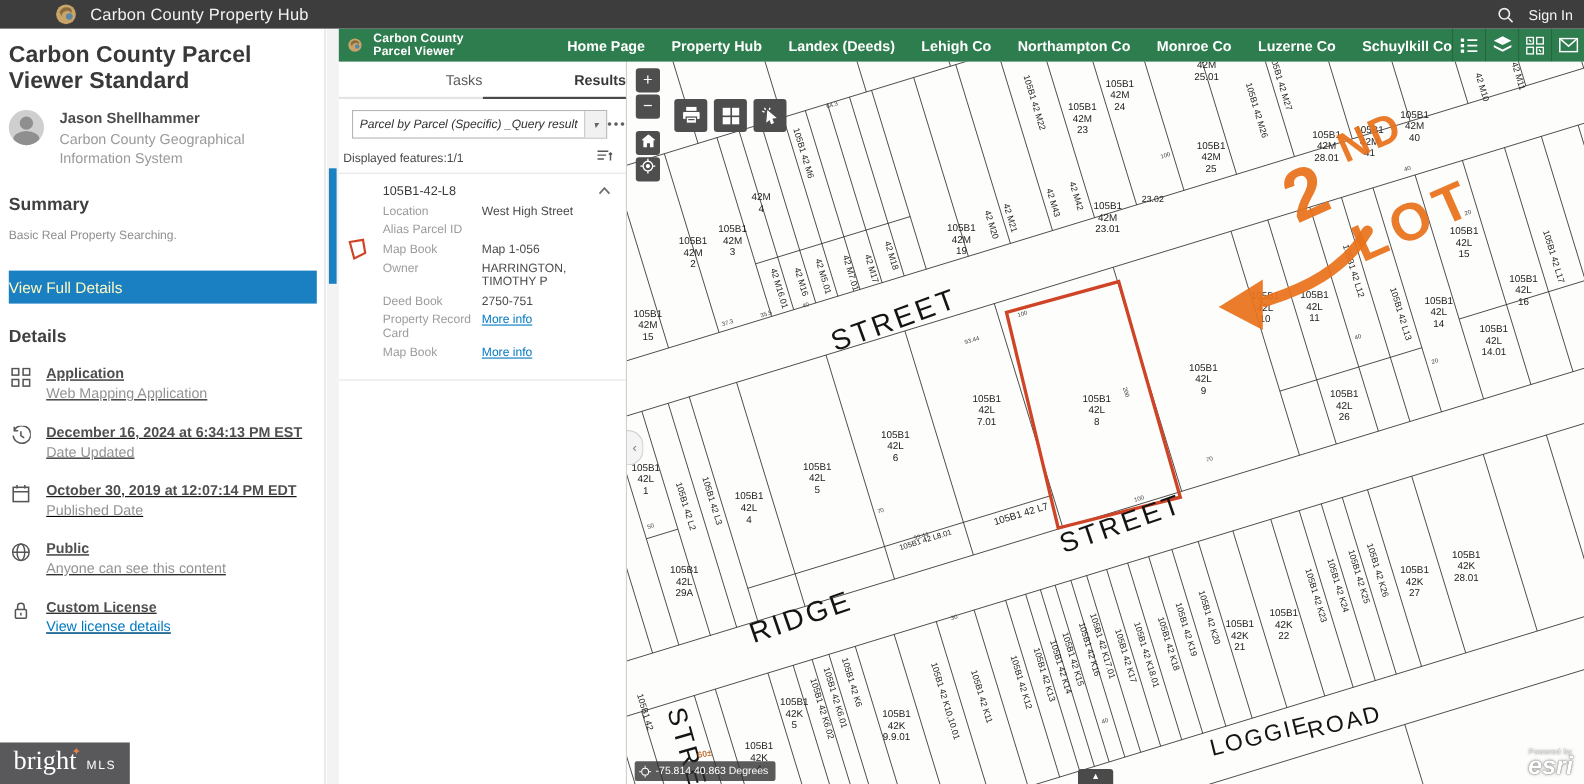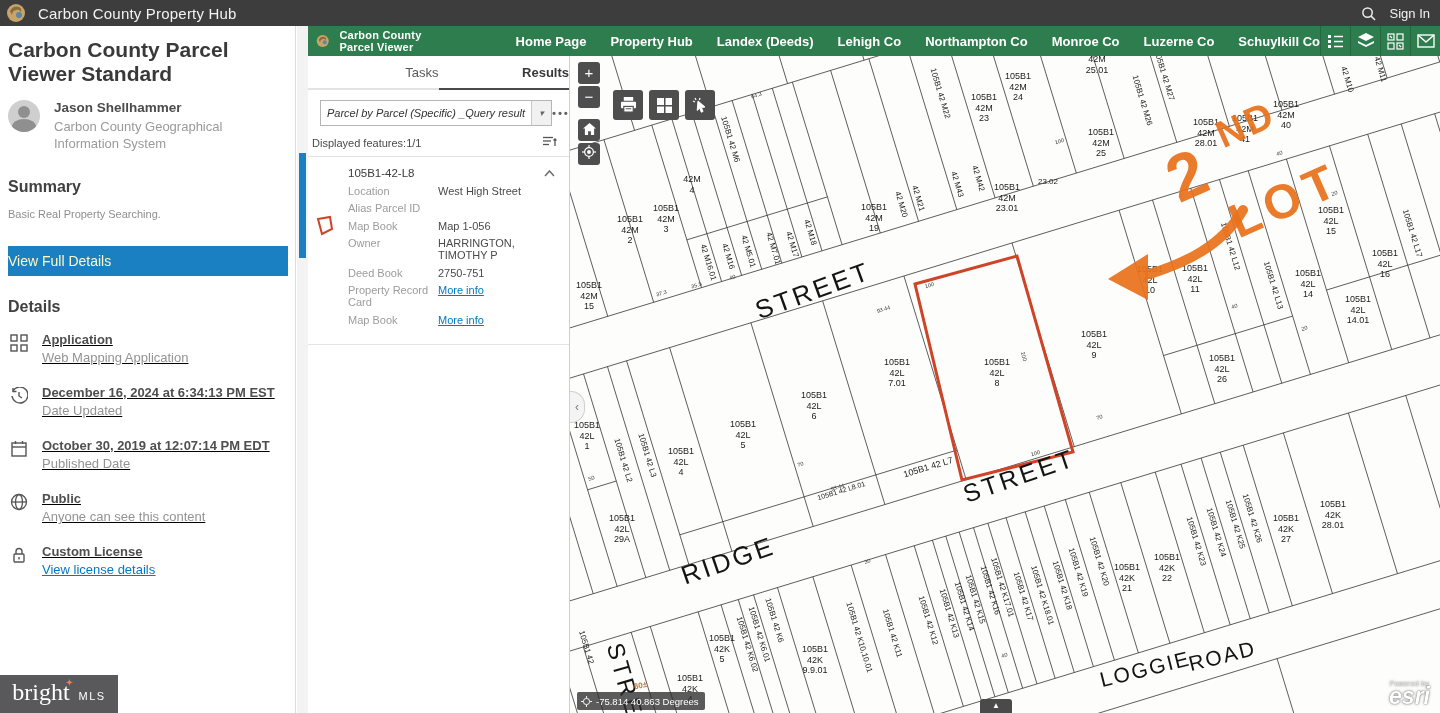--- a/index.html
+++ b/index.html
@@ -1,20 +1,20 @@
 <!DOCTYPE html>
 <html><head>
 <meta charset="utf-8">
 <style>
   * { margin:0; padding:0; box-sizing:border-box; }
   html,body { width:1440px; height:713px; overflow:hidden; font-family:"Liberation Sans",sans-serif; background:#fff; }
   .app { position:relative; width:1440px; height:713px; }
 
   
-  .topbar { position:absolute; left:0; top:0; width:1440px; height:26px; background:#3d3d3d; display:flex; align-items:center; color:#f2f2f2; z-index:30; }
+  .topbar { position:absolute; left:0; top:0; width:1440px; height:26px; background:#3d3d3d; display:flex; align-items:center; color:#f2f2f2; z-index:30;padding-left:44px; }
   .topbar .logo { width:20px; height:20px; margin-left:6px; }
   .topbar .title { font-size:15px; margin-left:12px; font-weight:400; letter-spacing:.2px; }
   .topbar .right { margin-left:auto; display:flex; align-items:center; gap:14px; margin-right:10px; }
   .topbar .signin { font-size:13px; }
 
   
   .leftpanel { position:absolute; left:0; top:26px; width:296px; height:687px; background:#fff; border-right:1px solid #dcdcdc; z-index:20; }
   .lp-title { margin:12px 8px 0 8px; font-size:21px; line-height:24px; font-weight:700; color:#393939; }
   .lp-author { display:flex; margin:14px 8px 0 8px; }
   .avatar { width:32px; height:32px; border-radius:50%; background:#cfcfcf; overflow:hidden; position:relative; flex:0 0 32px; }

